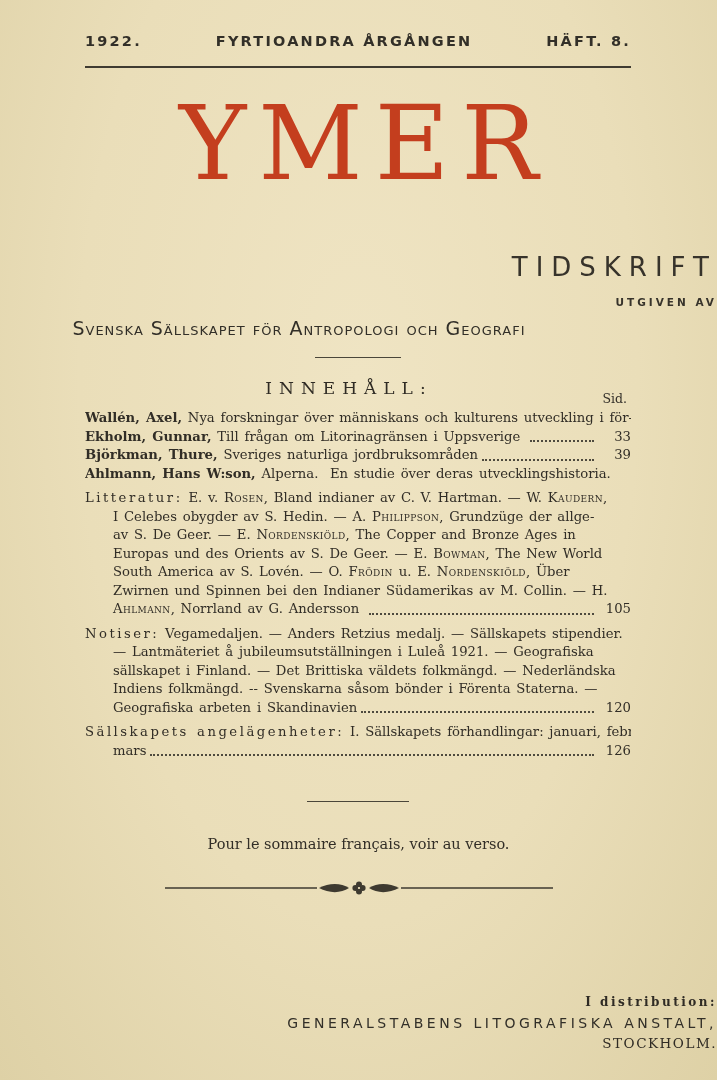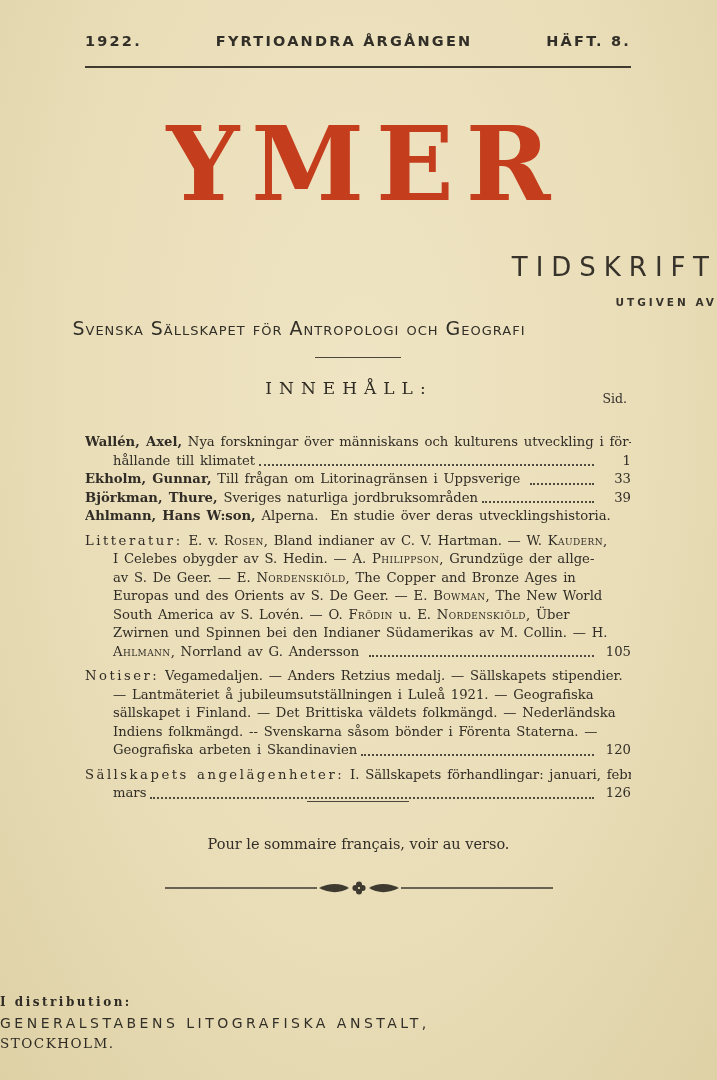--- a/index.html
+++ b/index.html
@@ -18,23 +18,23 @@
   .header {
     position:absolute; top:33px; left:85px; width:546px;
     display:flex; justify-content:space-between; align-items:baseline;
     padding-bottom:17px; border-bottom:2px solid #3f3b31;
     font-family:"DejaVu Sans", sans-serif; font-weight:bold;
     font-size:14.5px; letter-spacing:2.2px; color:#322f28;
   }
   
   .title {
     position:absolute; top:88px; left:0; width:717px; text-align:center;
-    font-family:"DejaVu Serif", serif; font-weight:bold;
+    font-family:"DejaVu Serif", serif; font-weight:normal;
     font-size:102px; line-height:1.1; letter-spacing:12px;
-    color:#c43e1e; text-indent:12px;margin-top:20px;
+    color:#c43e1e; text-indent:12px;
   }
   .subtitle {
     position:absolute; top:252px; left:0; width:717px; text-align:right;
     font-family:"DejaVu Sans", sans-serif; font-weight:normal;
     font-size:26px; letter-spacing:8px; text-indent:8px; color:#37332b;
   }
   .published-by {
     position:absolute; top:296px; left:0; width:717px; text-align:right;
     font-family:"DejaVu Sans", sans-serif; font-weight:bold;
     font-size:10.5px; letter-spacing:3px; text-indent:3px; color:#37332b;
@@ -48,40 +48,40 @@
   .rule-1 { top:357px; left:calc(50% - 44px); width:86px; }
   .rule-2 { top:801px; left:calc(50% - 52px); width:102px; }
   
   .contents-heading {
     position:absolute; top:378px; left:0; width:691px; text-align:center;
     font-size:17px; letter-spacing:7px; text-indent:7px; color:#2f2b24;
   }
   .sid-label { position:absolute; top:391px; right:90px; font-size:12.5px; }
   .toc {
     position:absolute; top:409px; left:85px; width:546px;
-    font-size:13.2px; line-height:18.5px; word-spacing:1.6px; color:#312d26;margin-top:24px;
+    font-size:13.2px; line-height:18.5px; word-spacing:1.6px; color:#312d26;
   }
   .toc-entry.sp { margin-top:6px; }
   .toc-line { white-space:nowrap; overflow:hidden; padding-right:8px; }
   .toc-line.ind { padding-left:28px; }
   .toc-line.withpage { display:flex; padding-right:0; }
   .toc-line .txt { white-space:pre; }
   .b  { font-weight:bold; }
   .sc { font-variant:small-caps; letter-spacing:0.4px; }
   .ls { letter-spacing:2.5px; }
   .leader { flex:1 1 auto; border-bottom:2px dotted #4e4a3e; align-self:flex-end; margin:0 5px 4px 4px; min-width:8px; }
   .leader.nodots { border-bottom:none; }
   .pg { flex:0 0 32px; text-align:right; }
   
   .french-note {
     position:absolute; top:836px; left:0; width:717px; text-align:center;
     font-size:14.5px; color:#322e27;
   }
   .ornament { position:absolute; top:879px; left:calc(50% - 200px); width:400px; height:18px; }
-  .footer-block { position:absolute; top:995px; left:0; width:717px; text-align:left; color:#2f2b24; }
+  .footer-block { position:absolute; top:995px; left:0; width:717px; text-align:right; color:#2f2b24; }
   .distribution { font-size:12px; font-weight:bold; letter-spacing:2.5px; }
   .printer {
     margin-top:6px; font-family:"DejaVu Sans", sans-serif;
     font-size:14px; letter-spacing:3.5px; color:#322f28;
   }
   .city { margin-top:4px; font-size:13.5px; letter-spacing:1.5px; }
 </style>
 </head>
 <body>
 
@@ -100,25 +100,20 @@
   <div class="society">Svenska Sällskapet för Antropologi och Geografi</div>
 
   <div class="rule-short rule-1"></div>
 
   <div class="contents-heading">INNEHÅLL:</div>
   <div class="sid-label">Sid.</div>
 
   <div class="toc">
       <div class="toc-entry">
         <div class="toc-line"><span class="txt"><span class="b">Wallén, Axel,</span><span> Nya forskningar över människans och kulturens utveckling i för-</span></span></div>
-        <div class="toc-line ind withpage">
-          <span class="txt"><span>hållande till klimatet</span></span>
-          <span class="leader"></span>
-          <span class="pg">1</span>
-        </div>
       </div>
       <div class="toc-entry">
         <div class="toc-line withpage">
           <span class="txt"><span class="b">Ekholm, Gunnar,</span><span> Till frågan om Litorinagränsen i Uppsverige </span></span>
           <span class="leader"></span>
           <span class="pg">33</span>
         </div>
       </div>
       <div class="toc-entry">
         <div class="toc-line withpage">

